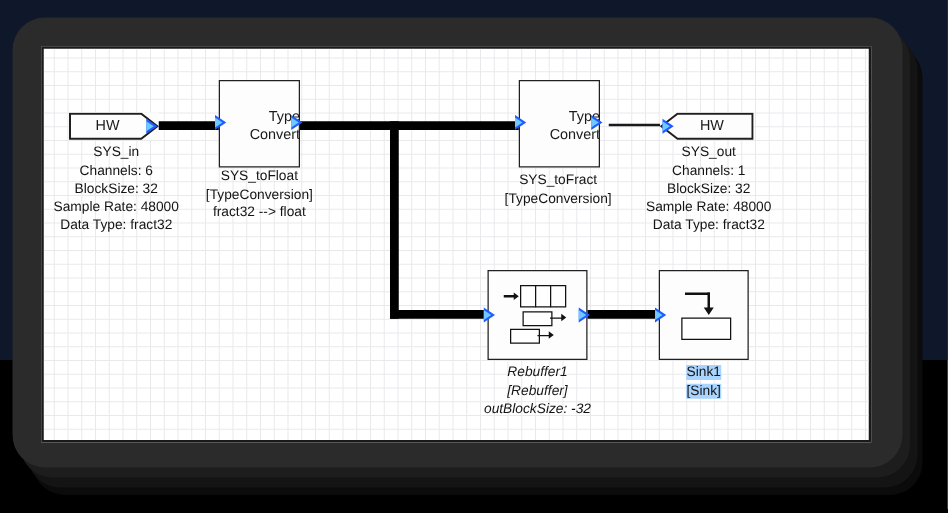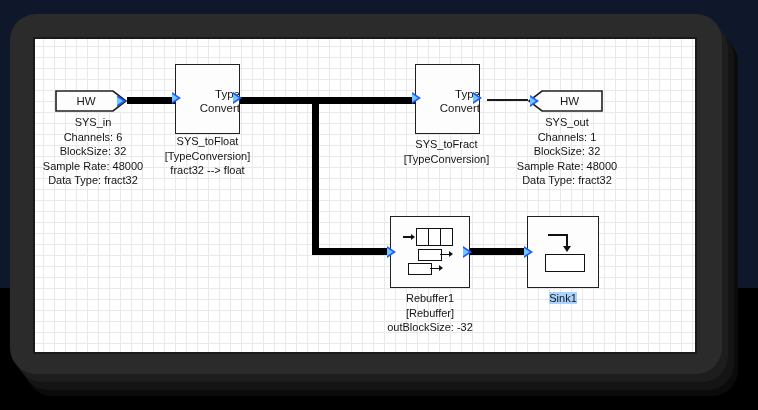--- a/index.html
+++ b/index.html
@@ -149,34 +149,35 @@
         <div class="arrw" style="left:50px;top:37.5px;width:10px;"></div>
         <div class="tip" style="left:59px;top:35px;"></div>
 
         <div class="blk" style="left:18px;top:47px;width:22px;height:10px;"></div>
         <div class="arrw" style="left:40px;top:51.5px;width:10px;"></div>
         <div class="tip" style="left:49px;top:49px;"></div>
       </div>
       <div class="port right" style="left:-3px;top:30px;"></div>
       <div class="port right" style="left:73px;top:30px;"></div>
     </div>
-    <div class="cap" style="left:320px;top:252px;width:150px;">
+    <div class="cap" style="left:320px;top:252px;width:150px;font-style:italic;">
       <div>Rebuffer1</div>
       <div>[Rebuffer]</div>
       <div>outBlockSize: -32</div>
     </div>
 
     <div class="node" style="left:492px;top:177px;width:72px;height:72px;">
       <div class="box" style="left:0;top:0;width:72px;height:72px;"></div>
       <div class="sk" style="position:absolute;left:0;top:0;width:72px;height:72px;">
         <div class="ln" style="left:21px;top:18px;width:20px;height:1.6px;"></div>
         <div class="ln" style="left:39.4px;top:18px;width:1.6px;height:14px;"></div>
         <div class="dn" style="left:36px;top:30px;"></div>
         <div class="blk" style="position:absolute;left:18px;top:38px;width:38px;height:16px;border:1.6px solid #111;background:#fff;"></div>
       </div>
       <div class="port right" style="left:-3px;top:30px;"></div>
     </div>
     <div class="cap" style="left:470px;top:252px;width:116px;">
       <div><span class="sel">Sink1</span></div>
+      <div><span class="sel">[Sink]</span></div>
     </div>
 
   </div>
 </div>
 
 </body></html>

